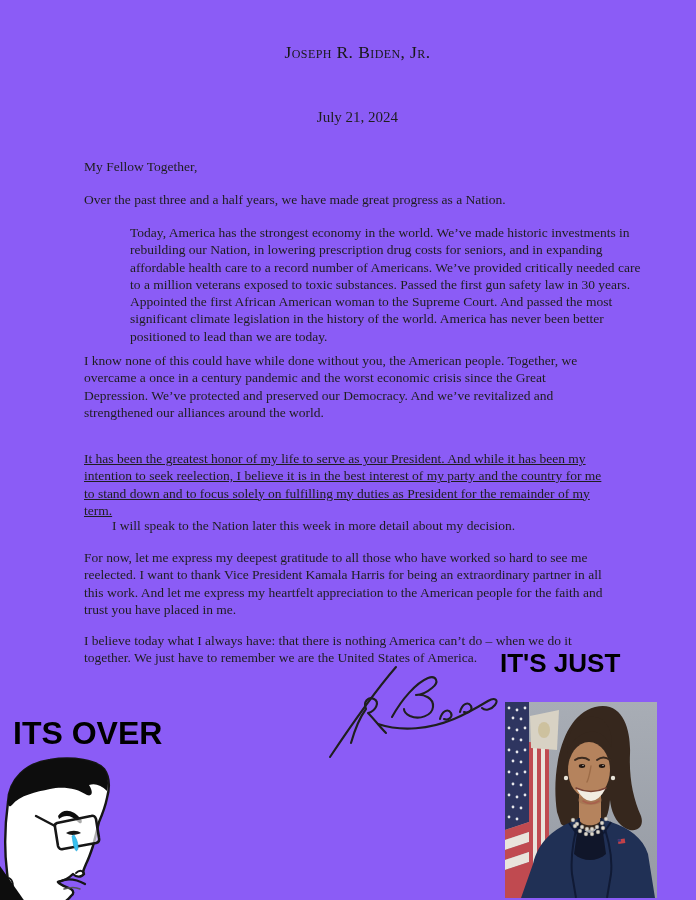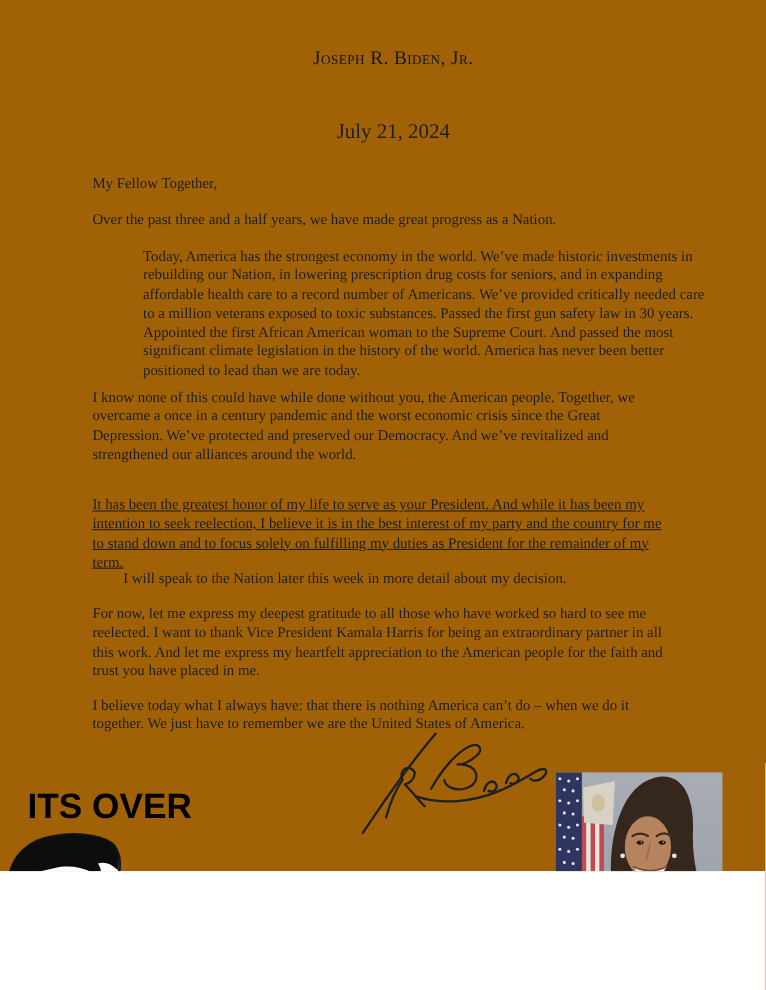--- a/index.html
+++ b/index.html
@@ -1,49 +1,49 @@
 <!DOCTYPE html>
 <html><head>
 <meta charset="utf-8">
 <style>
   html,body { margin:0; padding:0; background:#fff; }
   .page {
-    position:relative; width:696px; height:792px; background:#a16207;
+    position:relative; width:696px; height:900px; background:#8b5cf6;
     overflow:hidden; font-family:"Liberation Serif", serif;
   }
   
   .letterhead {
     position:absolute; top:42px; left:84px; width:547px; margin:0;
     text-align:center; font-weight:400; font-size:17.5px;
     font-variant:small-caps; letter-spacing:.4px; color:#181818;
     font-family:"Liberation Serif", serif;
   }
   .letter-date {
     position:absolute; top:109px; left:84px; width:547px;
-    text-align:center; font-size:19px; color:#1e1e1e;
+    text-align:center; font-size:15px; color:#1e1e1e;
   }
   .para {
     position:absolute; left:84px; width:590px; margin:0;
     font-size:13.5px; line-height:17.3px; color:#1e1e1e;
     white-space:pre-line;
   }
   .p-sal { top:158px; }
   .p0 { top:191px; }
   .p1 { top:224px;margin-left:46px; }
   .p2 { top:352px; }
   .p3 { top:450px;text-decoration:underline; }
   .p4 { top:517px;margin-left:28px; }
   .p5 { top:549px; }
   .p6 { top:632px; }
   
   .caption {
     position:absolute; font-family:"Liberation Sans", sans-serif;
     font-weight:700; color:#000; line-height:1; white-space:nowrap;
   }
-  .cap-left { left:13px;  top:717px; font-size:32px;margin-left:12px; }
+  .cap-left { left:13px;  top:717px; font-size:32px; }
   .cap-r1   { left:500px; top:650px; font-size:26px; }
   .cap-r2   { left:498px; top:678px; font-size:26px; }
   
   .sig-svg    { position:absolute; left:314px; top:657px; }
   .wojak-svg  { position:absolute; left:0px;   top:752px; }
   .kamala-svg { position:absolute; left:505px; top:702px; }
 </style>
 </head>
 <body>
 
@@ -83,20 +83,21 @@
         <path d="M 37,86 C 41,72 46,60 52,52 C 49,45 54,39 60,42 C 66,45 62,54 54,56 C 60,62 66,70 72,76"></path>
         <path d="M 78,60 C 88,42 102,26 114,21 C 122,18 126,25 118,31 C 112,36 106,38 102,38 C 110,37 120,41 119,50 C 118,59 105,63 96,59 C 92,57 90,54 90,52"></path>
         <path d="M 64,67 C 88,75 116,72 140,62 C 152,57 164,50 174,44 C 181,40 185,43 181,48 C 177,53 171,54 168,51"></path>
         <path d="M 126,62 C 128,54 134,51 137,56 C 139,60 134,64 130,62"></path>
         <path d="M 146,55 C 148,47 154,44 157,49 C 159,53 154,57 150,55"></path>
       </g>
     </svg>
   </section>
 
   <div class="caption cap-left">ITS OVER</div>
+  <div class="caption cap-r1">IT'S JUST</div>
 
   <svg class="wojak-svg" width="124" height="152" viewBox="0 0 124 152" role="img" aria-label="Crying wojak with glasses looking down, single blue tear">
 
     <path d="M 8,50 C 9,27 26,11 50,8 C 74,4 97,9 104,17 C 109,24 110,35 107,46
          C 105,56 102,63 99,70 C 97,78 95,86 93,94 C 91,100 89,106 86,112
          C 84,117 82,120 84,122 C 81,126 76,125 73,122 C 69,126 63,129 58,130
          C 61,134 68,135 71,137 C 74,139 74,142 71,144 C 67,149 60,153 54,154
          L 16,154 C 11,144 8,132 7,120 C 4,96 5,72 8,50 Z" fill="#ffffff" stroke="#161616" stroke-width="2.4" stroke-linejoin="round"></path>
 
     <path d="M 8,50 C 9,27 26,11 50,8 C 74,4 97,9 104,17 C 108,23 109,31 107,39

